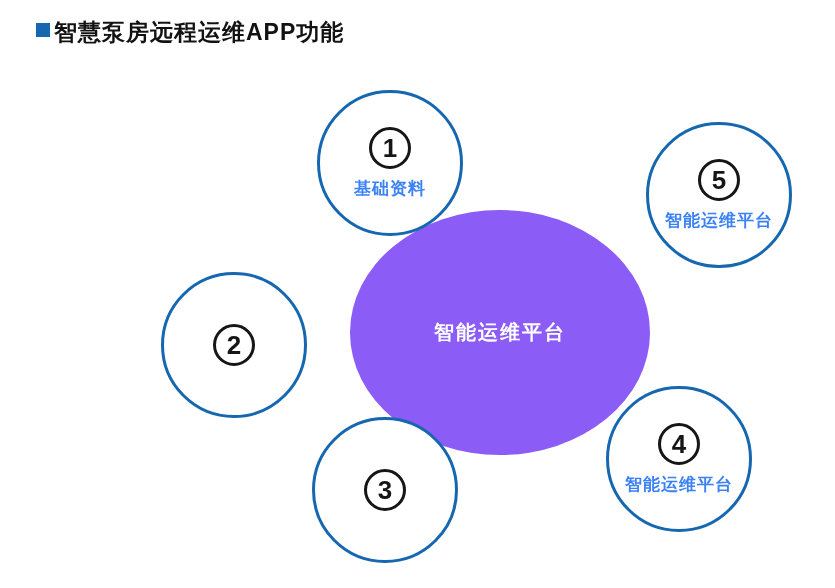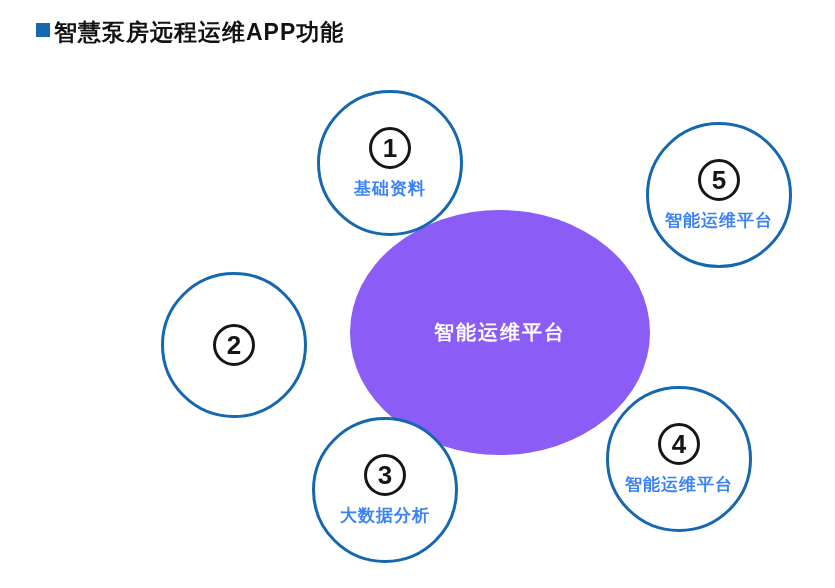--- a/index.html
+++ b/index.html
@@ -114,21 +114,20 @@
     <span class="node-number">1</span>
     <span class="node-label">基础资料</span>
   </div>
 
   <div class="node node-2">
     <span class="node-number">2</span>
   </div>
 
   <div class="node node-3">
     <span class="node-number">3</span>
-    <span class="node-label">大数据分析</span>
   </div>
 
   <div class="node node-4">
     <span class="node-number">4</span>
     <span class="node-label">智能运维平台</span>
   </div>
 
   <div class="node node-5">
     <span class="node-number">5</span>
     <span class="node-label">智能运维平台</span>

